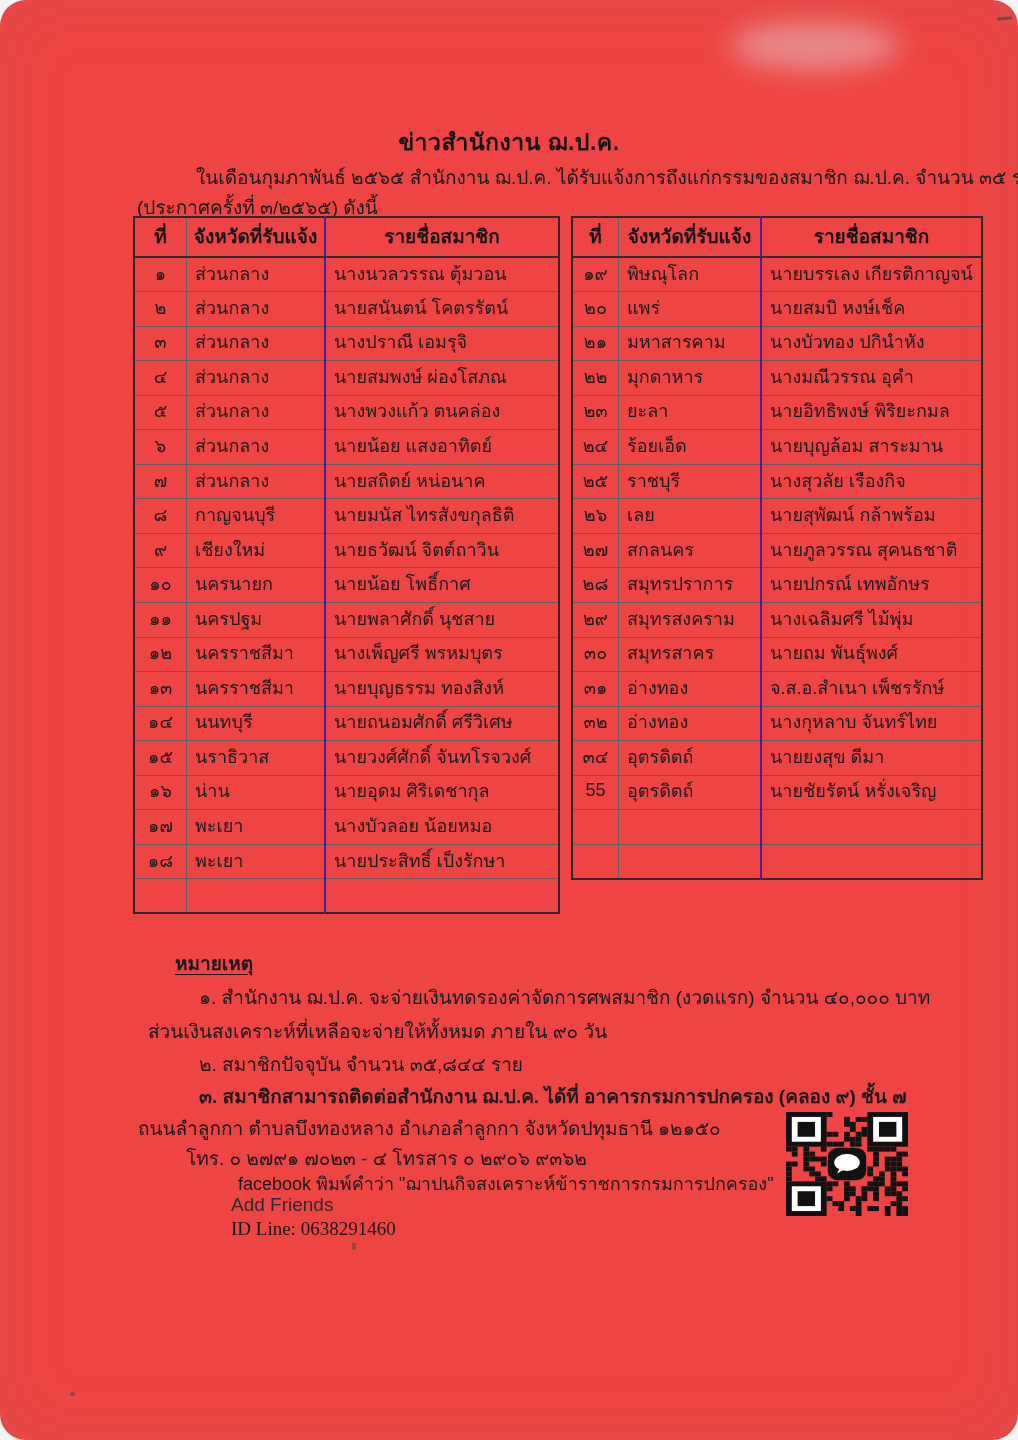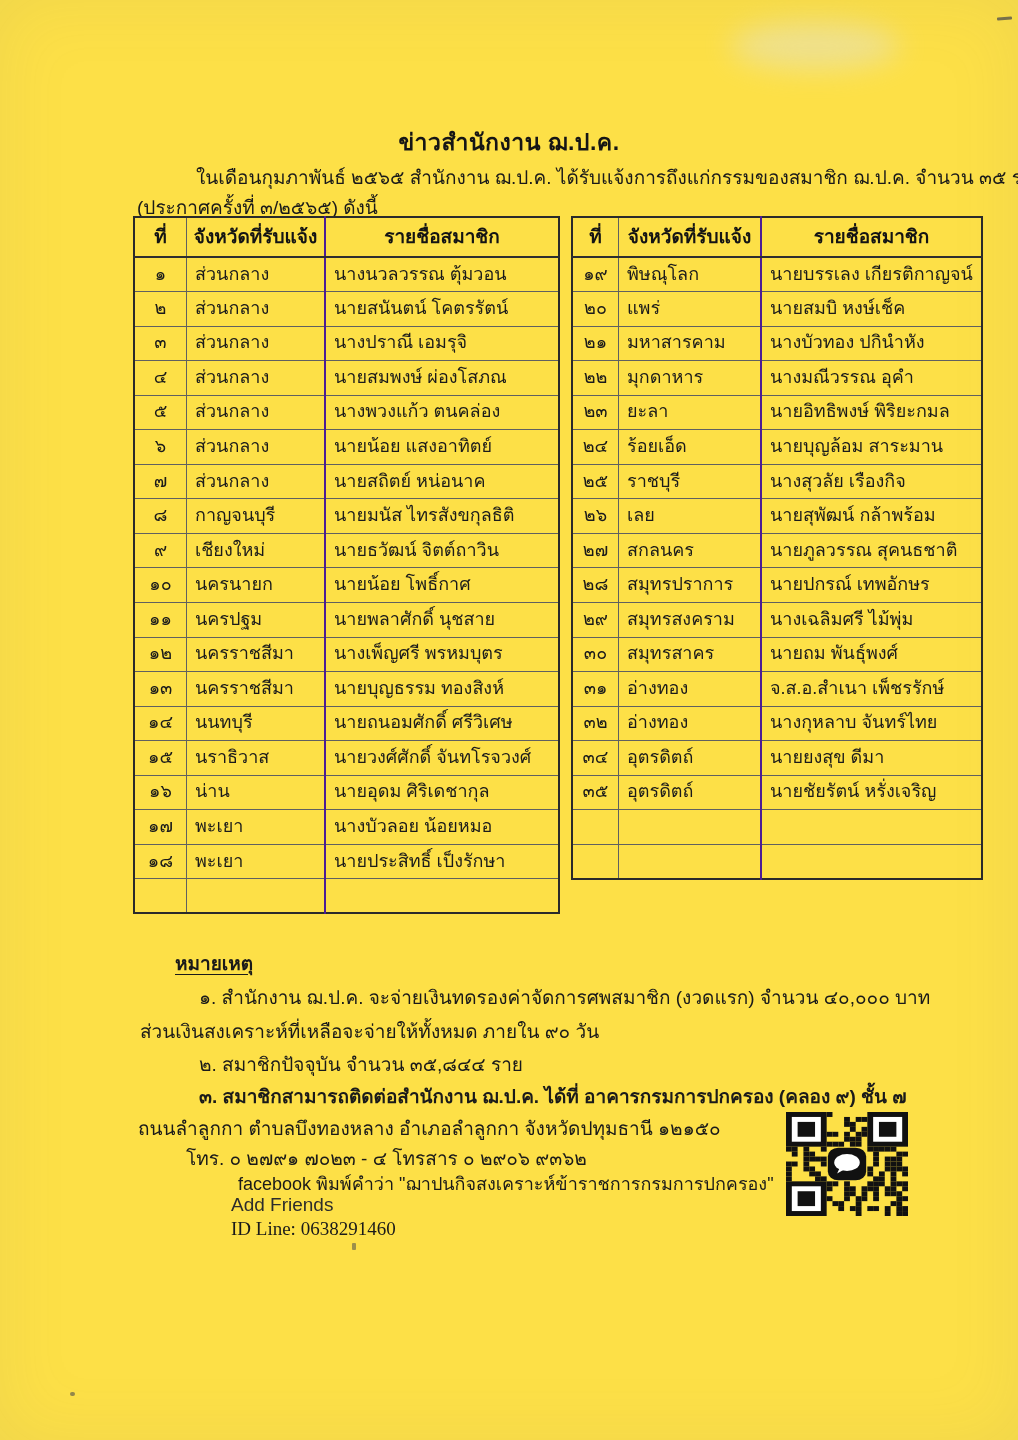--- a/index.html
+++ b/index.html
@@ -4,22 +4,23 @@
 <style>
   html,body{margin:0;padding:0;}
   body{
     width:1018px;height:1440px;position:relative;overflow:hidden;
     background:#f4f4f2;
     font-family:"Liberation Sans","DejaVu Sans",sans-serif;
     color:#1c1c1c;
   }
   .page{
     position:absolute;inset:0;
-    background:#fde047;
+    background:#ef4444;
     box-shadow:inset 0 0 70px rgba(120,120,115,0.10);
+    border-radius:26px;
   }
   .smudge{
     position:absolute;left:730px;top:22px;width:170px;height:48px;
     background:#dfe3e1;filter:blur(14px);opacity:.45;border-radius:50%;
   }
   .page-title{
     position:absolute;top:124px;left:0;width:1018px;text-align:center;
     font-size:23px;font-weight:bold;letter-spacing:.5px;color:#151515;
   }
   .intro-1{position:absolute;top:162px;left:196px;font-size:19px;color:#1a1a1a;white-space:nowrap;}
@@ -44,21 +45,21 @@
   }
   .member-table td{font-size:18px;padding:0 4px 3px 8px;color:#1b1b1b;}
   .member-table td.no{text-align:center;padding:0 0 3px 0;}
   .member-table th.names,.member-table td.names{border-left:2px solid #4c1d95;}
   #table-left th.no{width:47px;} #table-left th.province{width:133px;} #table-left th.names{width:228px;}
   #table-right th.no{width:41px;} #table-right th.province{width:137px;} #table-right th.names{width:215px;}
 
   .note{position:absolute;font-size:19px;color:#1a1a1a;white-space:nowrap;}
   .notes-heading{top:948px;left:175px;font-weight:bold;text-decoration:underline;text-underline-offset:4px;}
   .note-1a{top:982px;left:199px;}
-  .note-1b{top:1016px;left:140px;}
+  .note-1b{top:1016px;left:148px;}
   .note-2{top:1049px;left:199px;}
   .note-3a{top:1081px;left:199px;font-weight:bold;}
   .note-3b{top:1113px;left:138px;}
   .phone-line{top:1143px;left:138px;margin-left:48px;}
   .facebook-line{top:1169px;left:238px;font-size:18px;}
   .add-friends{top:1194px;left:231px;color:#2c2c2c;}
   .id-line{top:1218px;left:231px;font-family:"Liberation Serif","DejaVu Serif",serif;}
 
   .qr-wrap{position:absolute;left:786px;top:1112px;width:122px;height:104px;}
   .qr-wrap svg{display:block;width:122px;height:104px;}
@@ -262,21 +263,21 @@
           <td class="no">๓๒</td>
           <td class="province">อ่างทอง</td>
           <td class="names">นางกุหลาบ จันทร์ไทย</td>
         </tr>
         <tr>
           <td class="no">๓๔</td>
           <td class="province">อุตรดิตถ์</td>
           <td class="names">นายยงสุข ดีมา</td>
         </tr>
         <tr>
-          <td class="no">๓๕</td>
+          <td class="no">55</td>
           <td class="province">อุตรดิตถ์</td>
           <td class="names">นายชัยรัตน์ หรั่งเจริญ</td>
         </tr>
         <tr>
           <td class="no"></td>
           <td class="province"></td>
           <td class="names"></td>
         </tr>
         <tr>
           <td class="no"></td>

